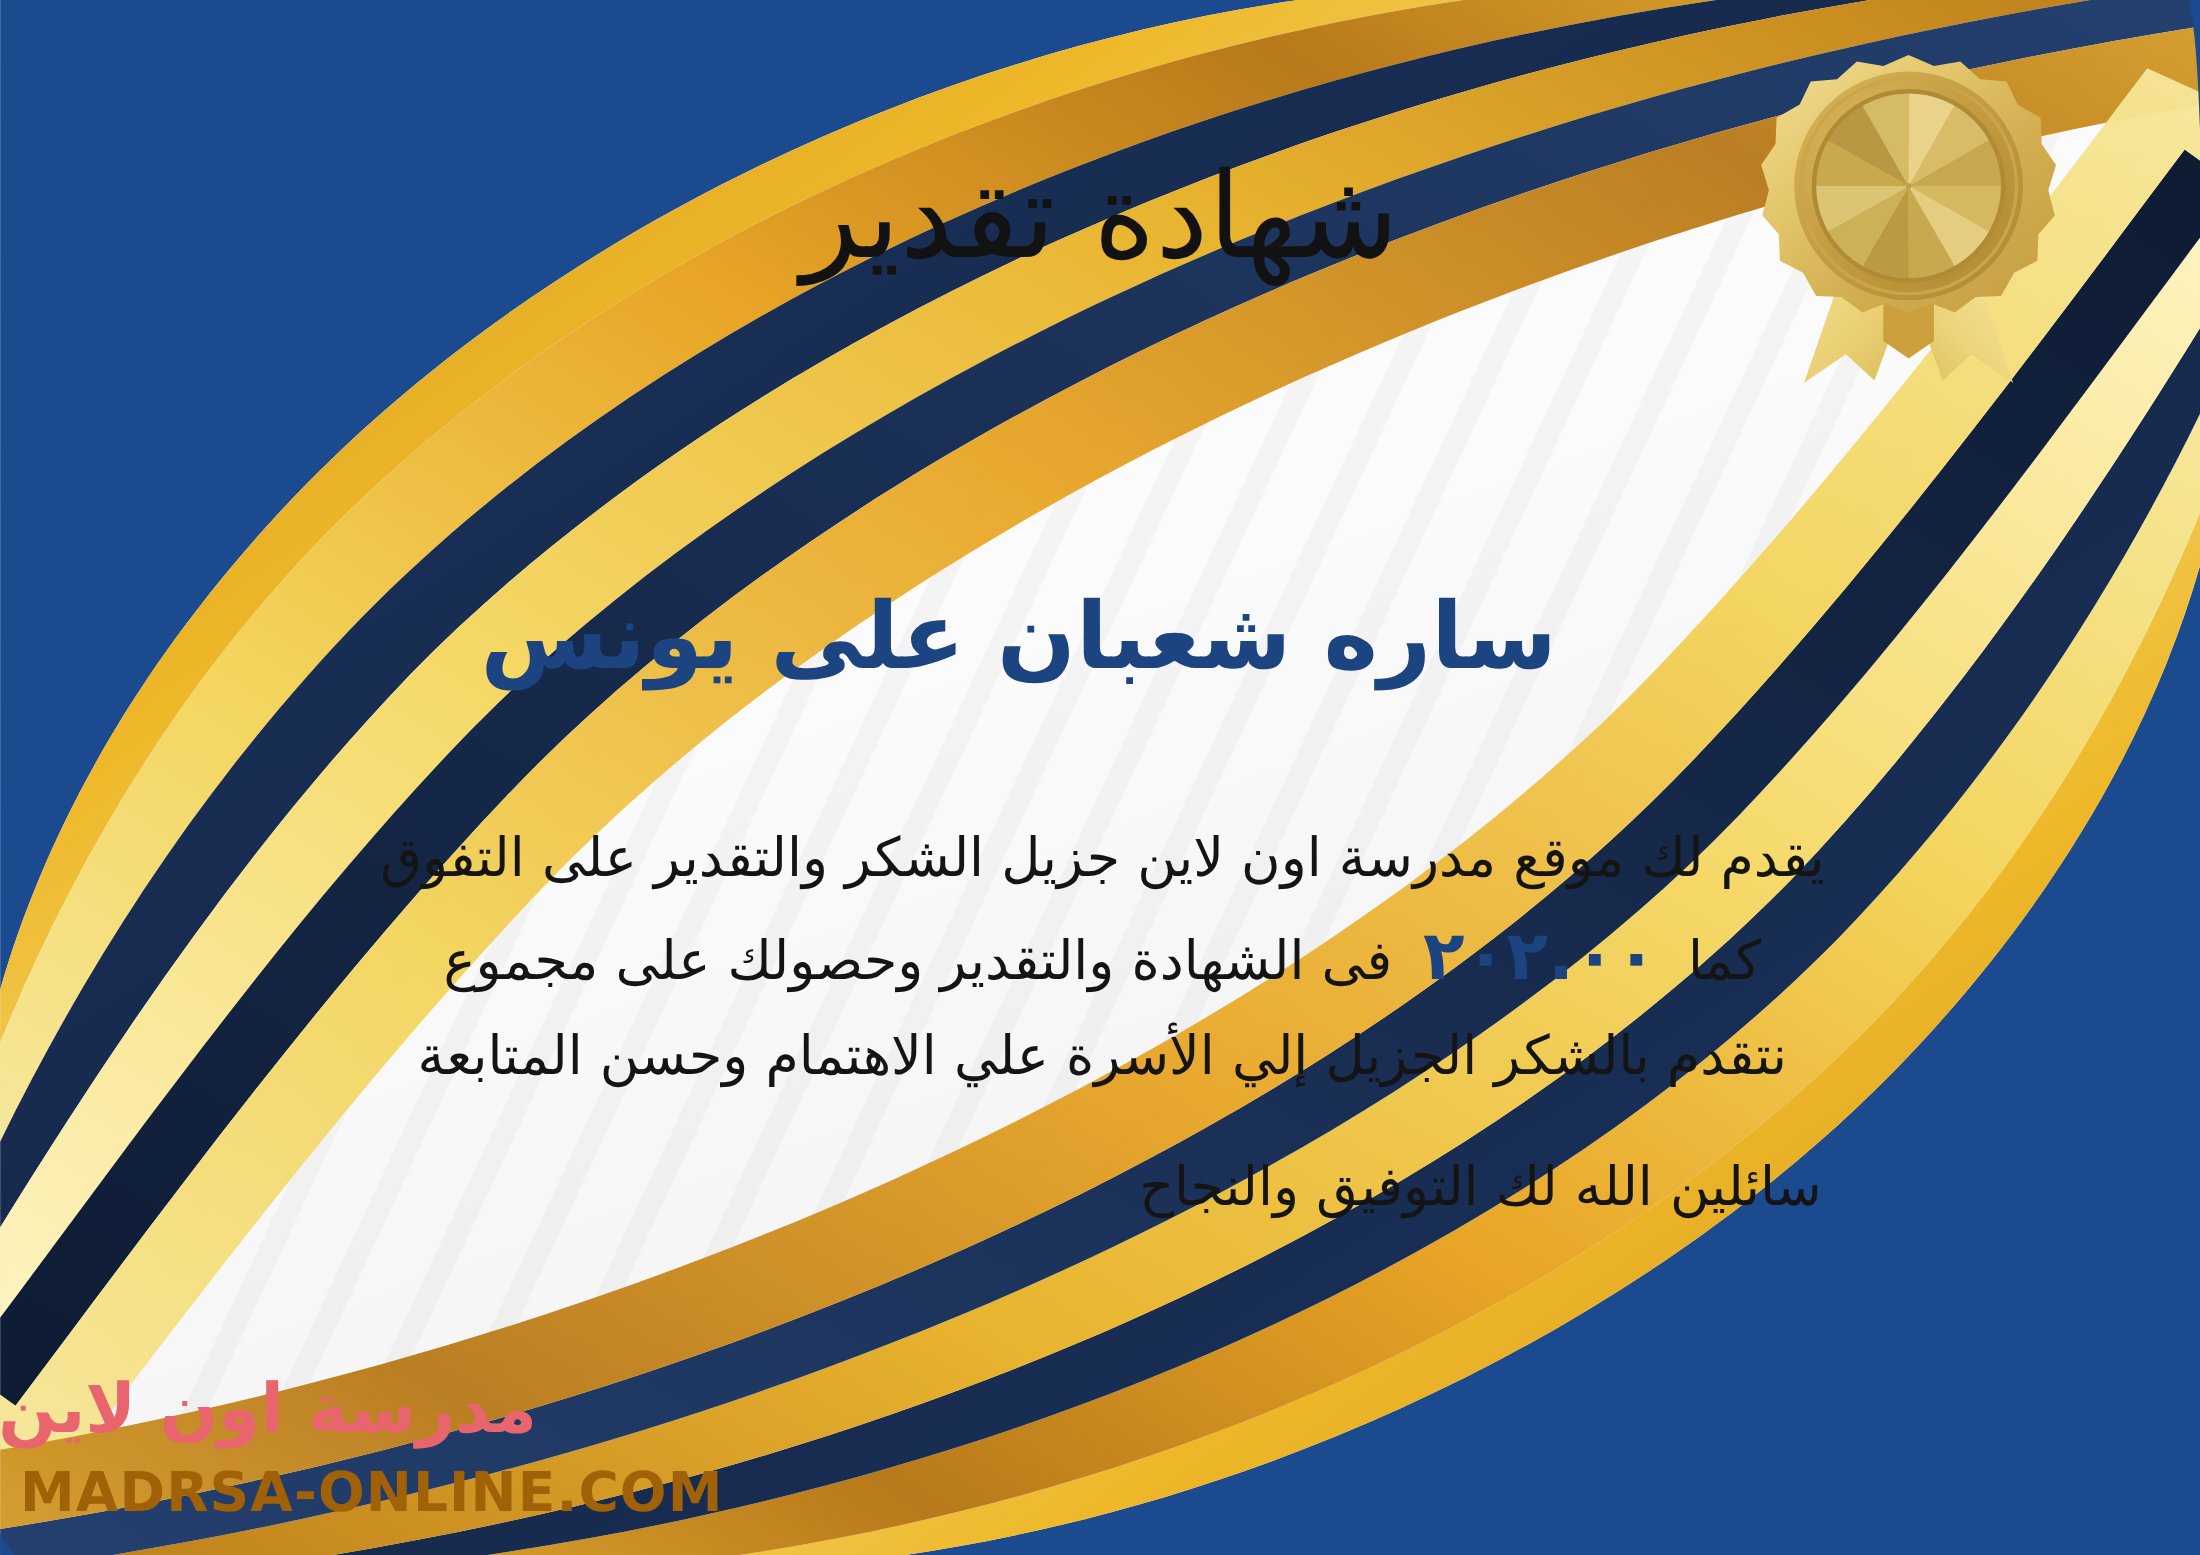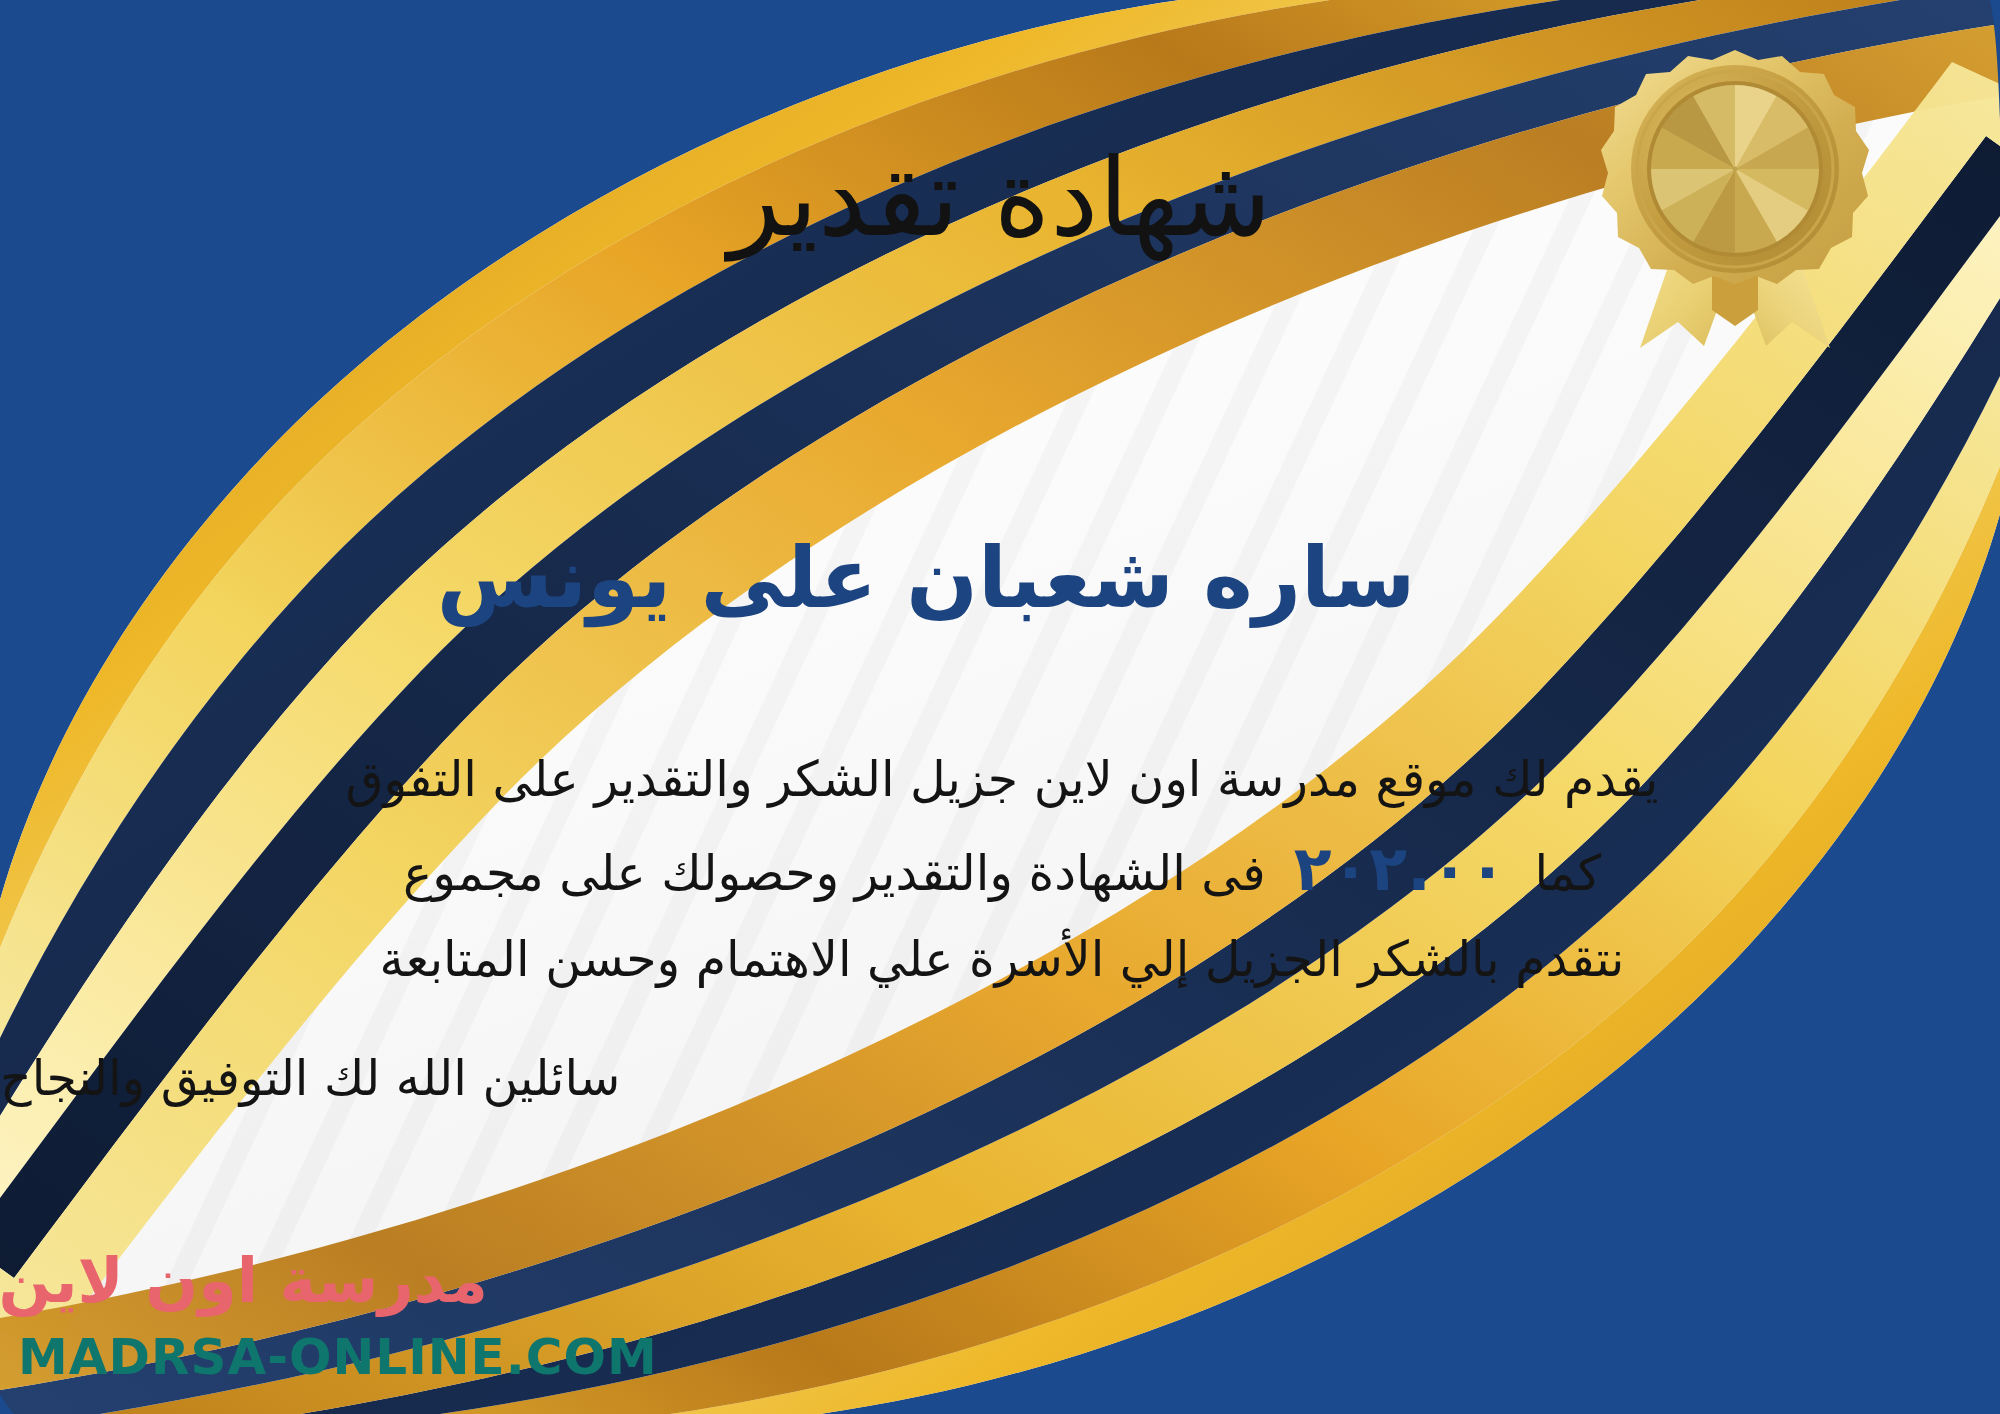--- a/index.html
+++ b/index.html
@@ -100,21 +100,21 @@
     margin:0 28px;
     display:inline-block;
     direction:ltr;
     unicode-bidi:bidi-override;
   }
   .seg{display:inline-block;}
 
   .closing-line{
     position:absolute;
     top:1040px;left:0;width:1656px;
-    text-align:left;
+    text-align:right;
     font-size:49px;
     color:#141414;
     line-height:1.6;
     white-space:nowrap;
     direction:rtl;
   }
 
   
   .logo{
     position:absolute;
@@ -126,21 +126,21 @@
   }
   .logo-top{
     display:flex;gap:8px;height:78px;
   }
   .logo-arabic{
     font-size:62px;font-weight:700;color:#e8656d;
     line-height:1;white-space:nowrap;direction:rtl;
     letter-spacing:-1px;
   }
   .logo-url{
-    font-size:50px;font-weight:700;color:#0f766e;
+    font-size:50px;font-weight:700;color:#a16207;
     letter-spacing:1px;line-height:1;white-space:nowrap;
     direction:ltr;text-align:left;margin-top:4px;
     font-family:"DejaVu Sans","Liberation Sans",sans-serif;
   }
 </style>
 </head>
 <body>
 
 <div class="certificate">
 

